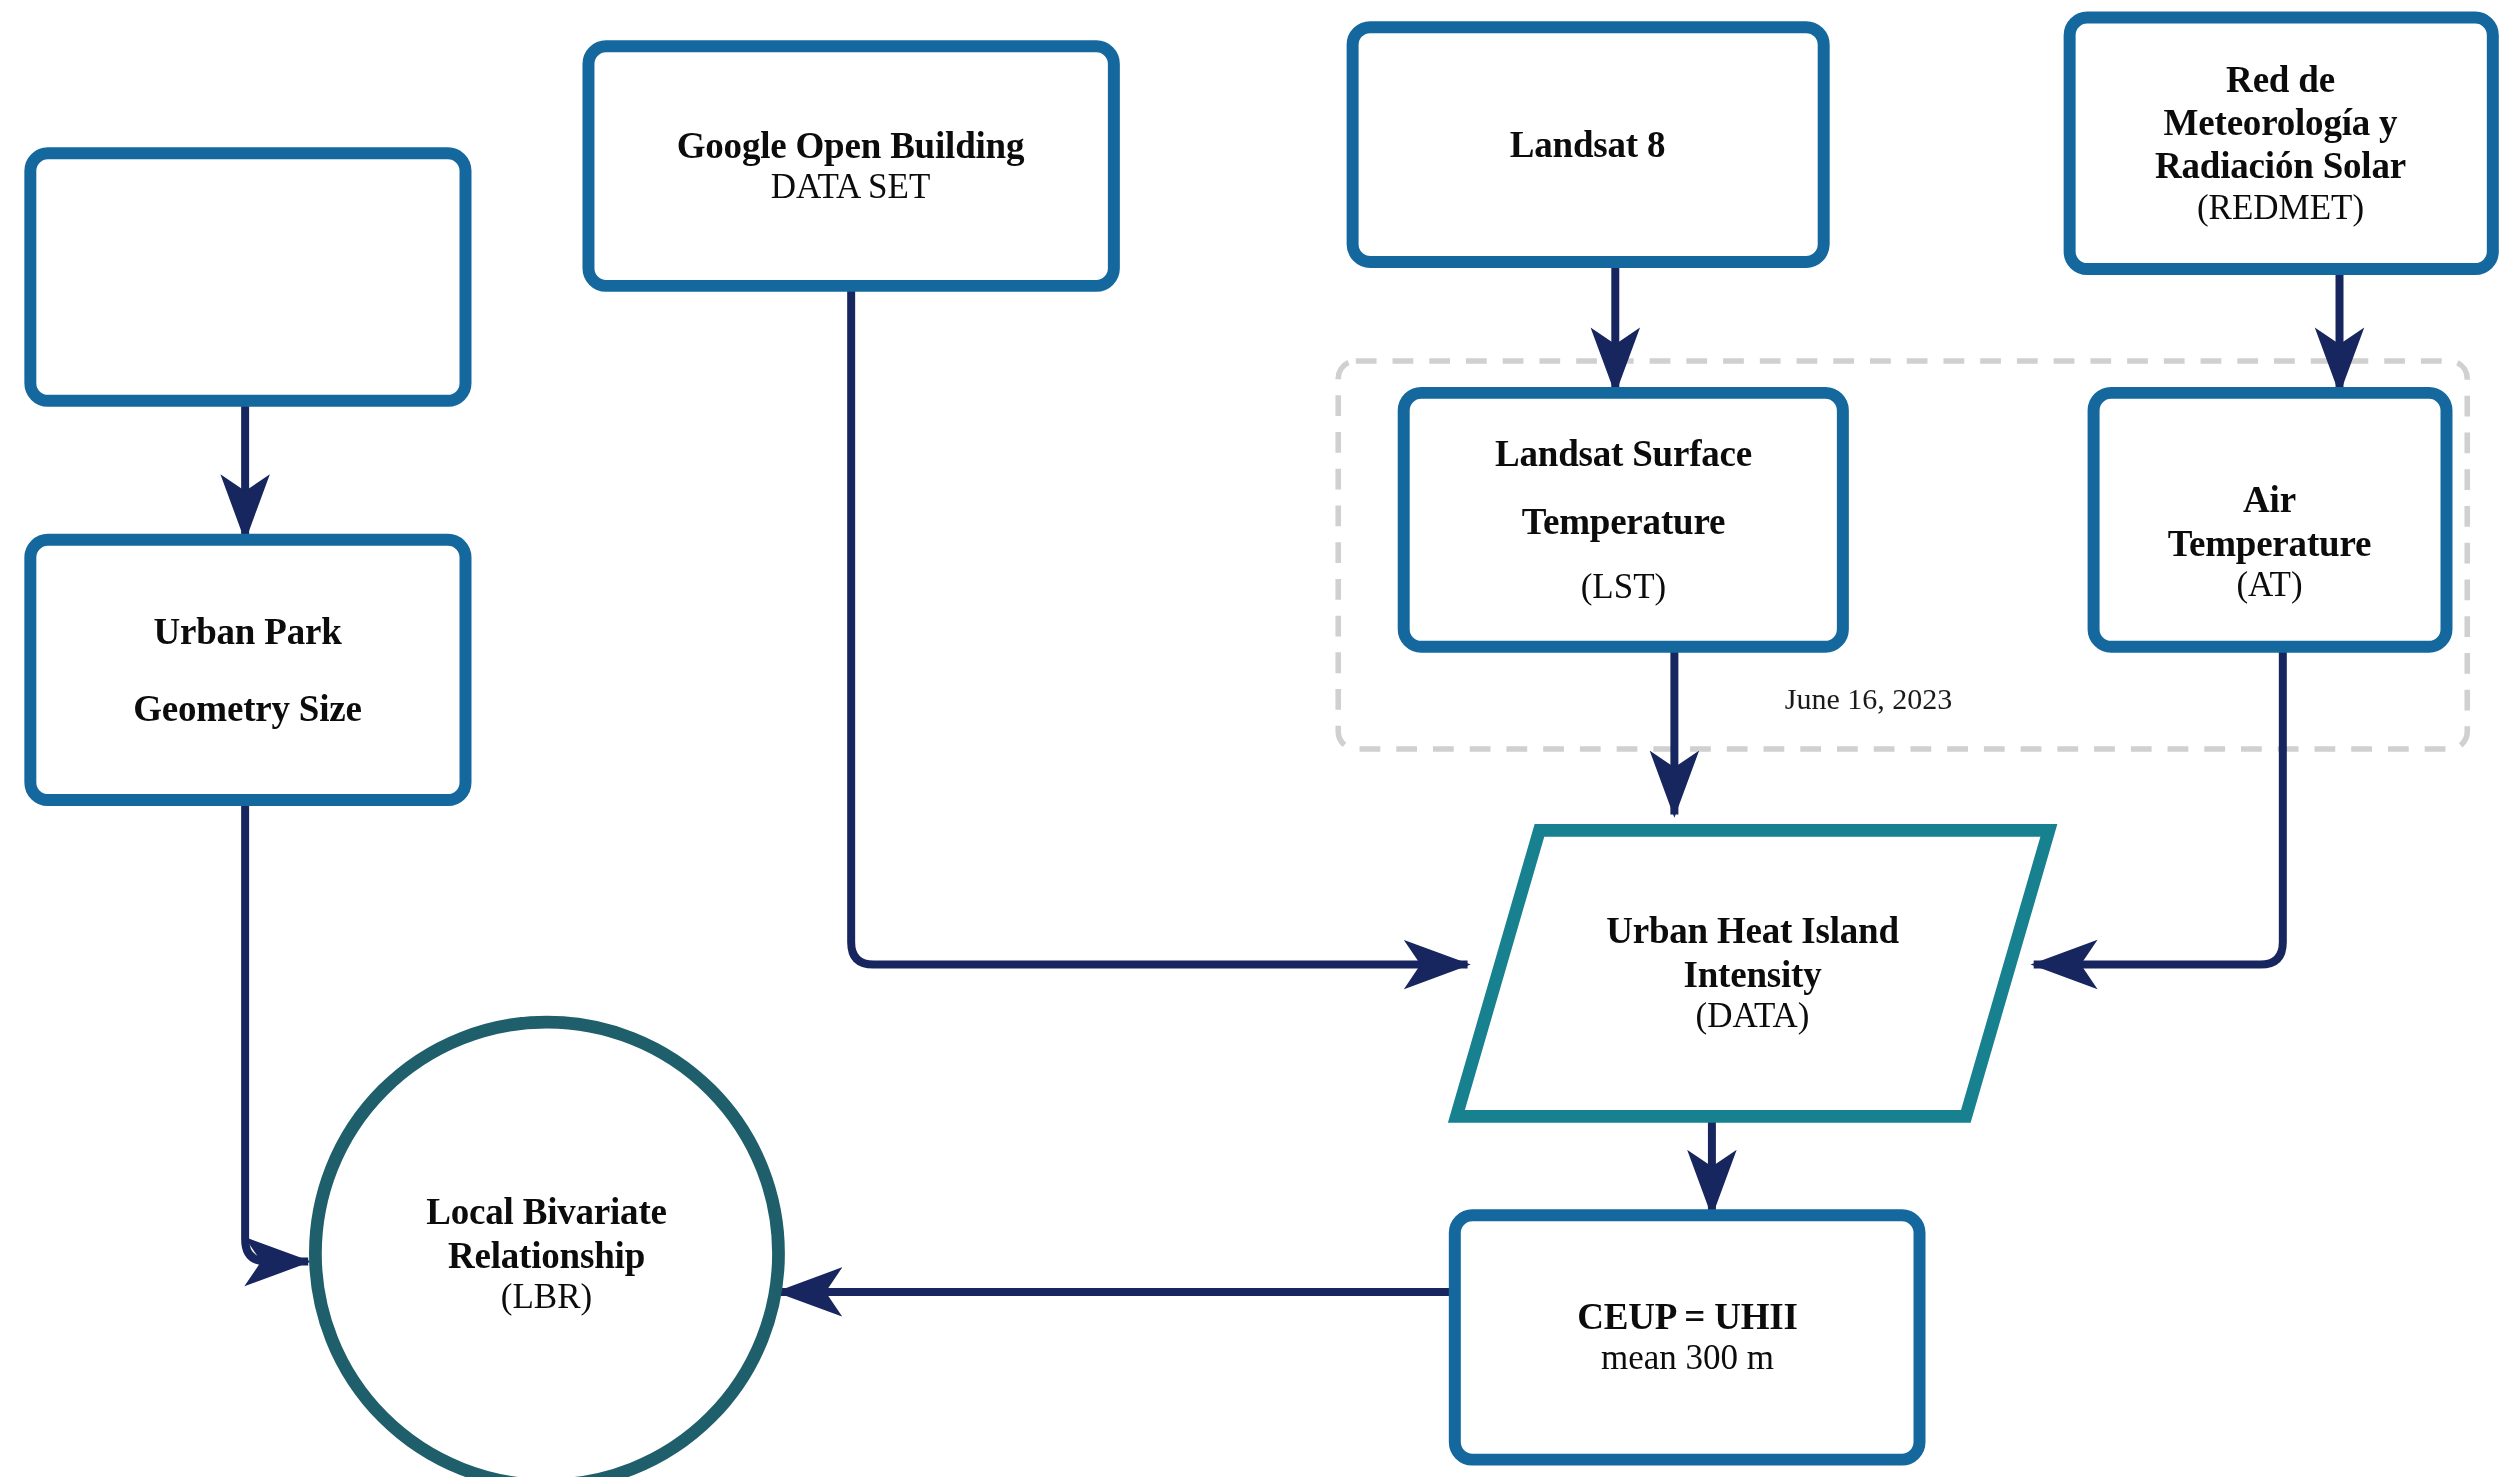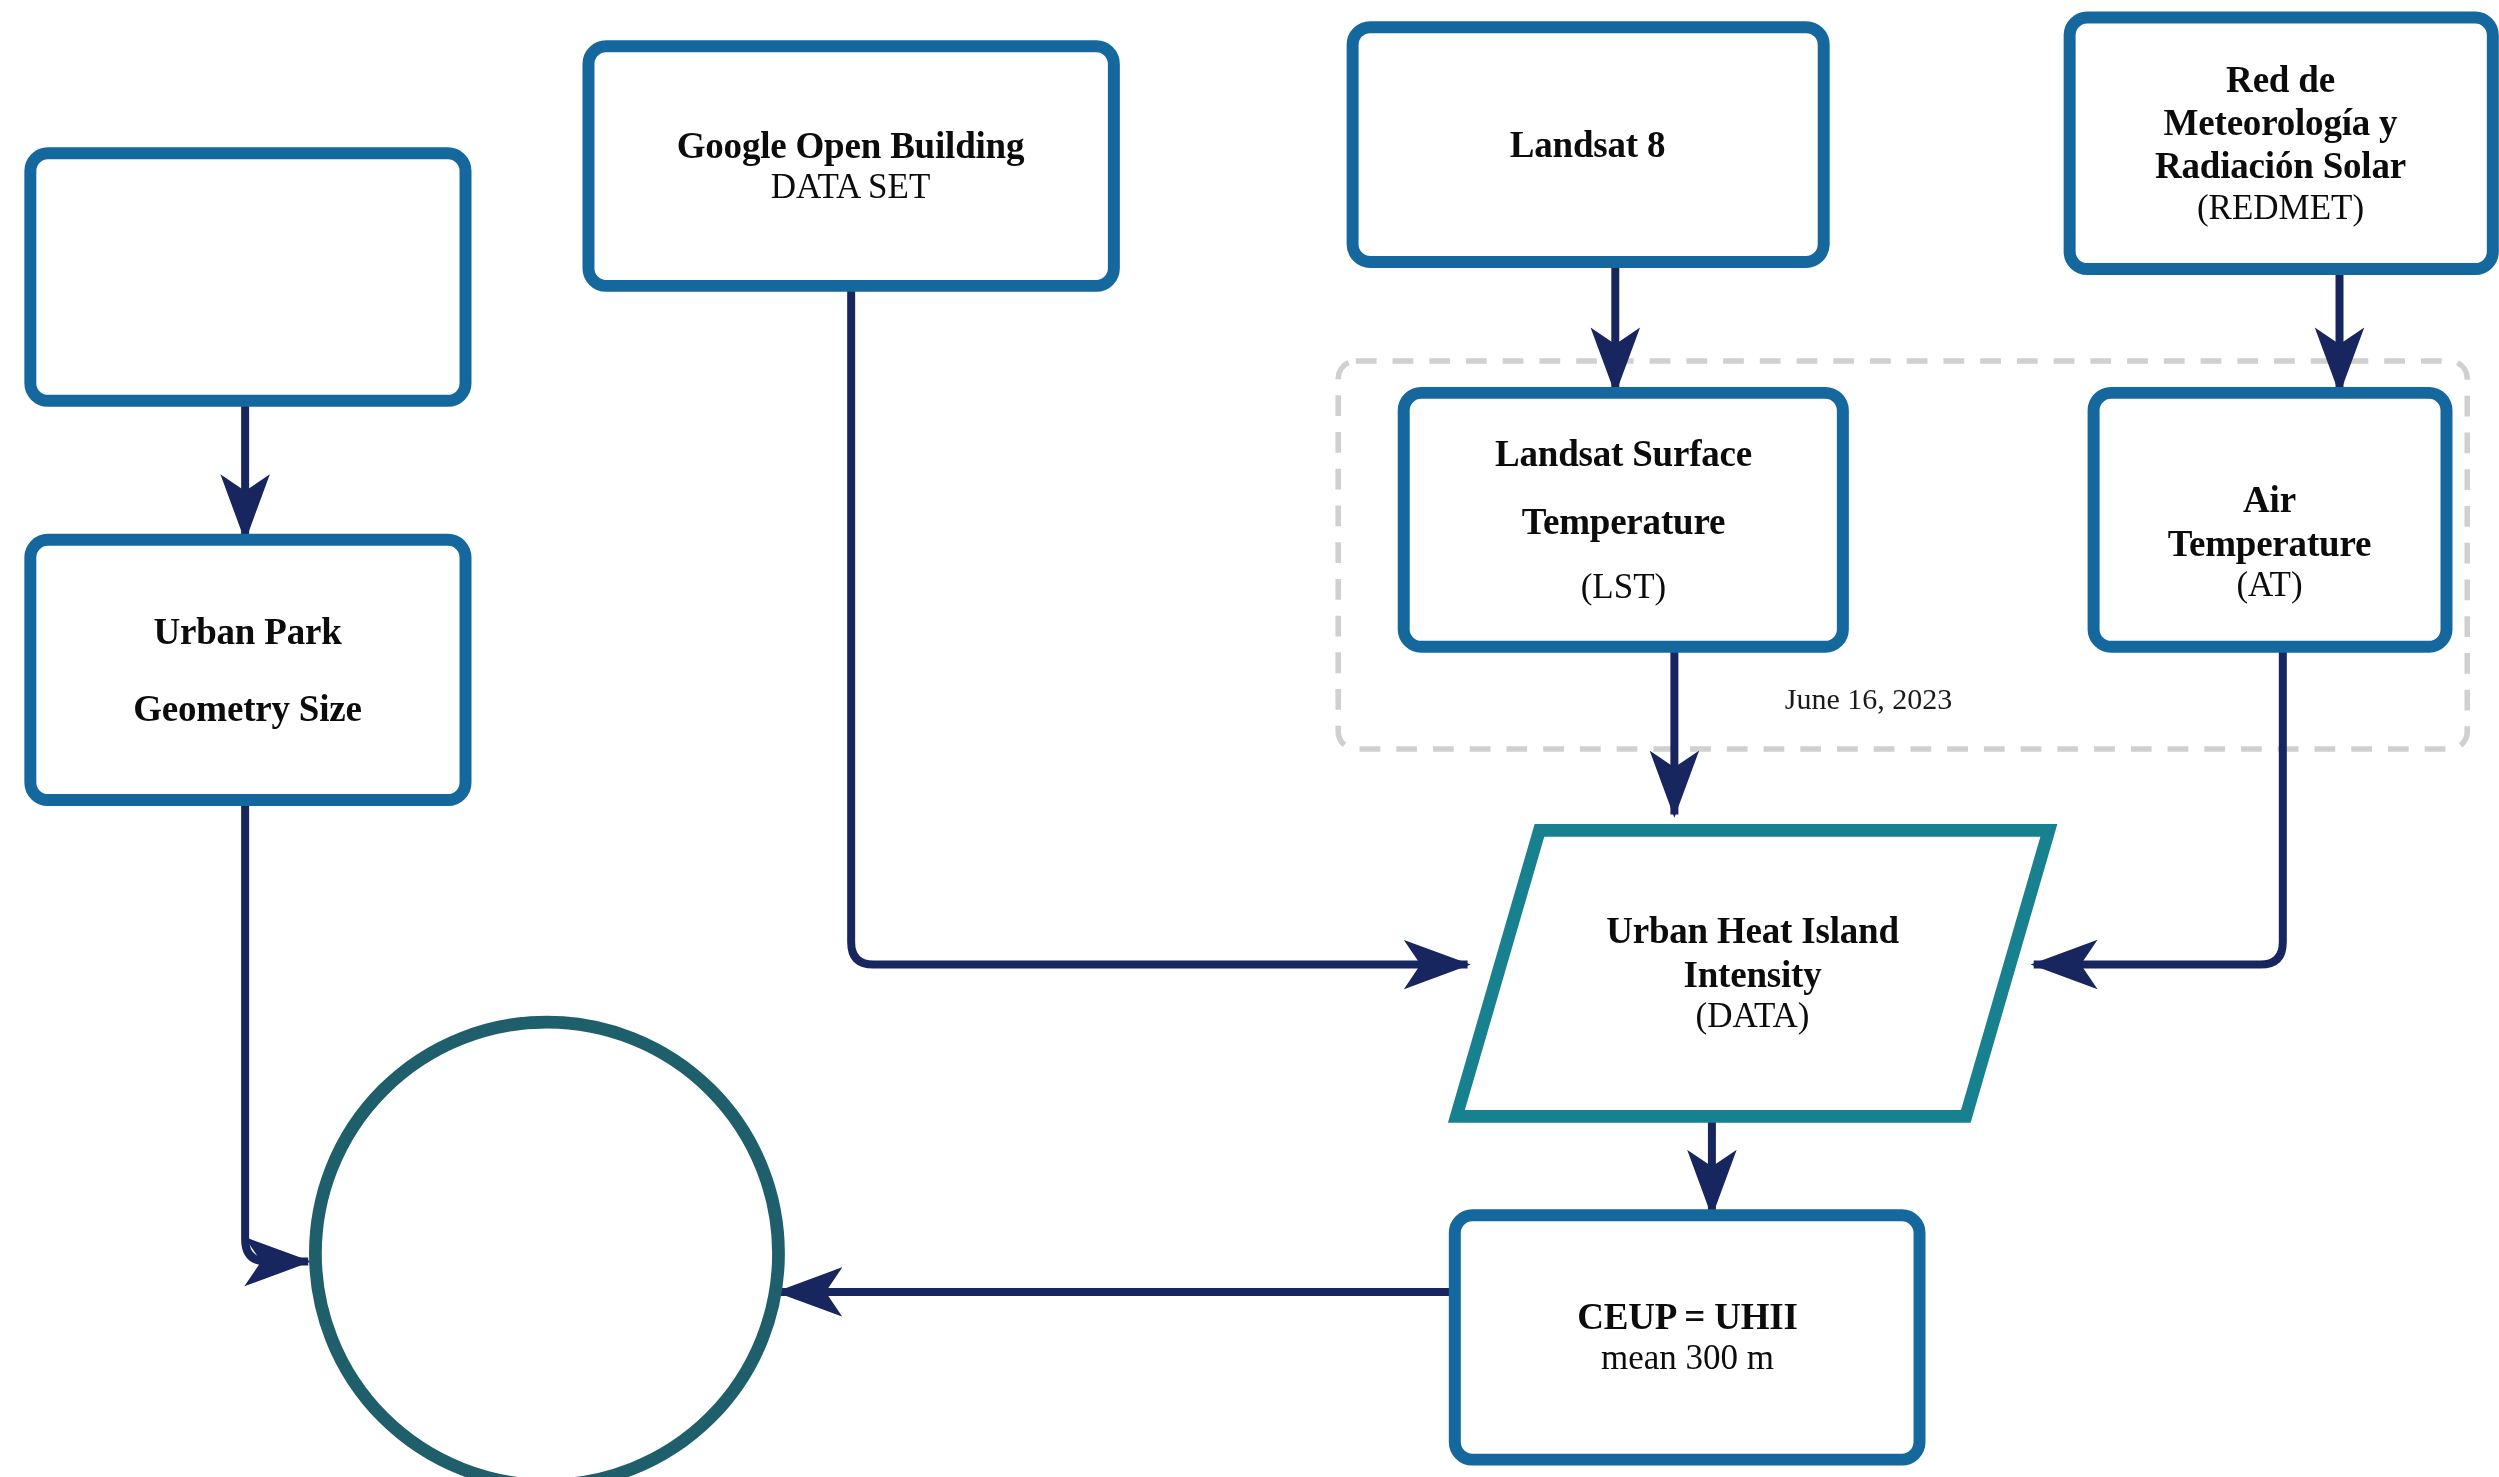--- a/index.html
+++ b/index.html
@@ -142,15 +142,20 @@
     <span class="t-bold">Urban Heat Island</span>
     <span class="t-bold">Intensity</span>
     <span class="t-reg">(DATA)</span>
   </div>
 
   <div class="node-text" style="left:1455px; top:1215px; width:465px; height:244px;">
     <span class="t-bold">CEUP = UHII</span>
     <span class="t-reg">mean 300 m</span>
   </div>
 
+  <div class="node-text" style="left:315px; top:1134px; width:463px; height:240px;">
+    <span class="t-bold">Local Bivariate</span>
+    <span class="t-bold">Relationship</span>
+    <span class="t-reg">(LBR)</span>
+  </div>
 
 </div>
 
 
 </body></html>

